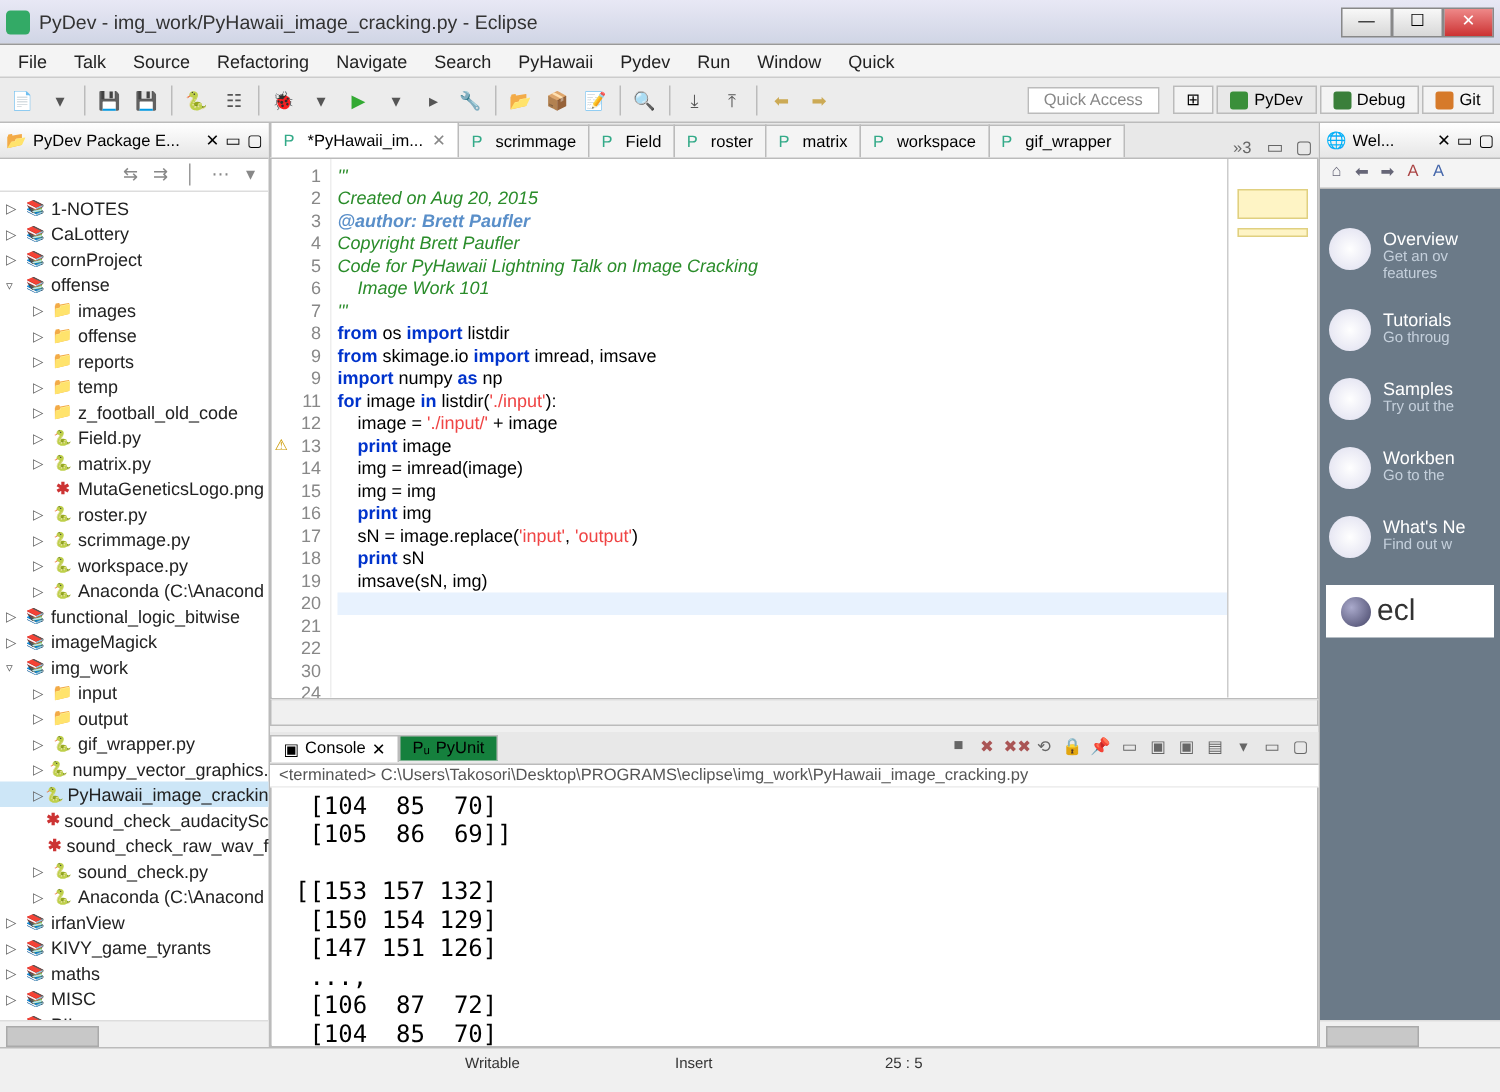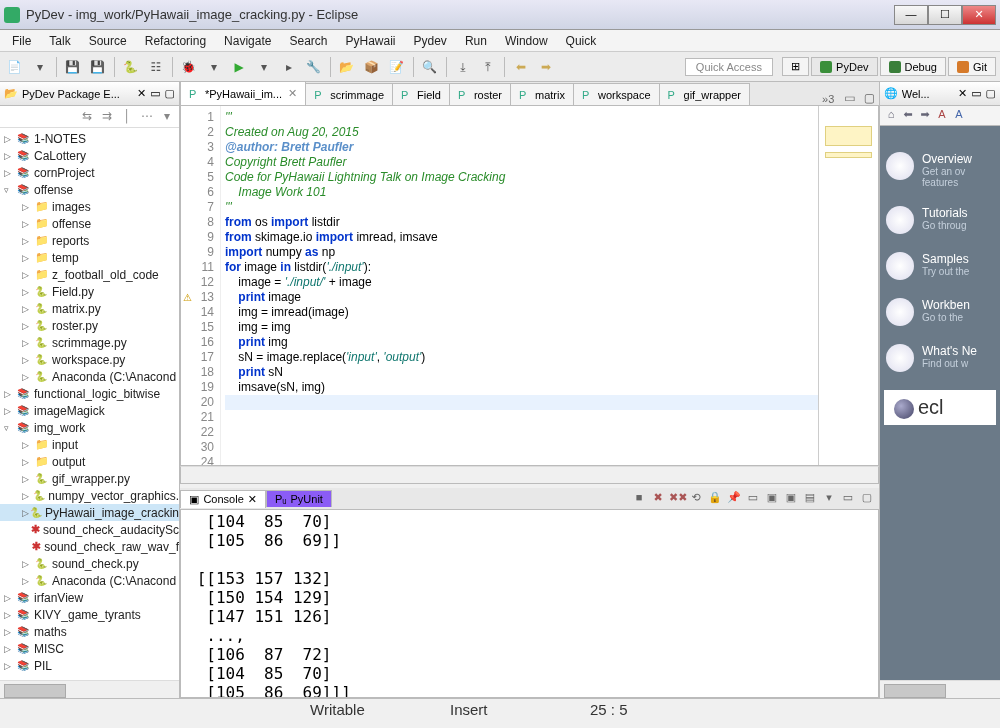--- a/index.html
+++ b/index.html
@@ -64,50 +64,50 @@
 .tabs .overflow { margin-left:auto; padding:0 6px; color:#666; font-size:11px;}
 .tabs .min { padding:0 4px; color:#666;}
 
 .editor { flex:1; background:#fff; display:flex; overflow:auto; position:relative; border:1px solid #bbb; border-top:none; margin:0;}
 .gutter { width:40px; text-align:right; padding:4px 6px 4px 0; color:#888; font-family:"Consolas",monospace; font-size:12px; background:#fff; border-right:1px solid #eee; user-select:none;}
 .gutter .ln { height:15px; line-height:15px;}
 .gutter .warn::before { content:"⚠"; color:#c90; position:absolute; left:2px; font-size:10px;}
 .code { flex:1; padding:4px 0 4px 4px; font-family:"Consolas",monospace; font-size:12px; line-height:15px; white-space:pre; color:#000; position:relative;}
 .code .docstr { color:#2a8c2a; font-style:italic;}
 .code .kw { color:#0033cc; font-weight:bold;}
-.code .str { color:#0f766e; font-style:italic;}
+.code .str { color:#ef4444; }
 .code .author { color:#5a8fc9; font-weight:bold; font-style:italic;}
 .code .cursor-line { background:#e8f2fe; display:block; width:100%;}
 .editor-hscroll { height:18px; background:#f0f0f0; border:1px solid #bbb; border-top:1px solid #ddd;}
 
 
 .minimap { width:60px; background:#fff; border-left:1px solid #ccc; position:relative;}
 .minimap .mm-block { position:absolute; left:6px; right:6px; background:#fef4c5; border:1px solid #e0d080;}
 
 .console-area { height:210px; display:flex; flex-direction:column; margin-top:4px;}
 .console-tabs { height:22px; display:flex; align-items:center; border-bottom:1px solid #bbb; background:#e8e8e8;}
 .ctab { padding:2px 8px; font-size:11px; border:1px solid #bbb; background:#fff; border-bottom:none; display:flex; gap:4px; align-items:center;}
-.ctab.inactive { background:#8b5cf6;}
+.ctab.inactive { background:#15803d;}
 .console-tabs .ctools { margin-left:auto; display:flex; gap:3px; padding-right:4px;}
 .ctool { width:16px; height:16px; font-size:11px; text-align:center; color:#666;}
 .term-line { padding:1px 6px; font-size:11px; color:#555; border-bottom:1px solid #eee; background:#fff;}
 .console-body { flex:1; background:#fff; font-family:"Consolas",monospace; font-size:16px; padding:2px 6px; overflow:auto; color:#000; white-space:pre; border:1px solid #bbb; border-top:none;}
 
 
 .rightpane { width:120px; display:flex; flex-direction:column;}
 .welcome-body { flex:1; background:#6b7a88; color:#e8eef4; overflow:auto; padding:8px 4px;}
 .witem { display:flex; gap:8px; margin:18px 2px; align-items:flex-start;}
 .wicon { width:28px; height:28px; border-radius:14px; background:radial-gradient(#fff,#dde); flex-shrink:0;}
 .wtext .wtitle { color:#fff; font-size:12px;}
 .wtext .wdesc { color:#c5d0dc; font-size:10px;}
 .eclipse-logo { font-size:20px; color:#333; background:#fff; padding:6px 0 6px 10px; margin-top:10px;}
 .eclipse-logo .eball { display:inline-block; width:20px; height:20px; border-radius:10px; background:radial-gradient(circle at 35% 35%, #aac, #446); vertical-align:middle; margin-right:4px;}
 
 
-.statusbar { height:22px; background:#f0f0f0; border-top:1px solid #bbb; display:flex; align-items:center; padding:0 10px; gap:40px; font-size:15px; color:#333;}
+.statusbar { height:22px; background:#f0f0f0; border-top:1px solid #bbb; display:flex; align-items:center; padding:0 10px; gap:40px; font-size:10px; color:#333;}
 .statusbar .sp { flex:1;}
 .statusbar .field { width:100px;}
 
 
 .wel-tools { height:20px; border-bottom:1px solid #bbb; display:flex; gap:3px; padding:2px 4px; background:#f4f4f4; font-size:11px; color:#667;}
 .wel-tools span { width:14px; text-align:center;}
 </style>
 </head>
 <body>
 
@@ -246,20 +246,25 @@
         </div>
         <div class="tree-row" style="padding-left: 22px;">
           <span class="arrow">▷</span>
           <span class="icon py-icon"></span>
           <span>Field.py</span>
         </div>
         <div class="tree-row" style="padding-left: 22px;">
           <span class="arrow">▷</span>
           <span class="icon py-icon"></span>
           <span>matrix.py</span>
+        </div>
+        <div class="tree-row" style="padding-left: 22px;">
+          <span class="arrow"></span>
+          <span class="icon img-icon"></span>
+          <span>MutaGeneticsLogo.png</span>
         </div>
         <div class="tree-row" style="padding-left: 22px;">
           <span class="arrow">▷</span>
           <span class="icon py-icon"></span>
           <span>roster.py</span>
         </div>
         <div class="tree-row" style="padding-left: 22px;">
           <span class="arrow">▷</span>
           <span class="icon py-icon"></span>
           <span>scrimmage.py</span>
@@ -453,20 +458,21 @@
           <span class="ctool">📌</span>
           <span class="ctool">▭</span>
           <span class="ctool">▣</span>
           <span class="ctool">▣</span>
           <span class="ctool">▤</span>
           <span class="ctool">▾</span>
           <span class="ctool">▭</span>
           <span class="ctool">▢</span>
         </div>
       </div>
+      <div class="term-line">&lt;terminated&gt; C:\Users\Takosori\Desktop\PROGRAMS\eclipse\img_work\PyHawaii_image_cracking.py</div>
       <div class="console-body">  [104  85  70]
   [105  86  69]]
 
  [[153 157 132]
   [150 154 129]
   [147 151 126]
   ...,
   [106  87  72]
   [104  85  70]
   [105  86  69]]]

